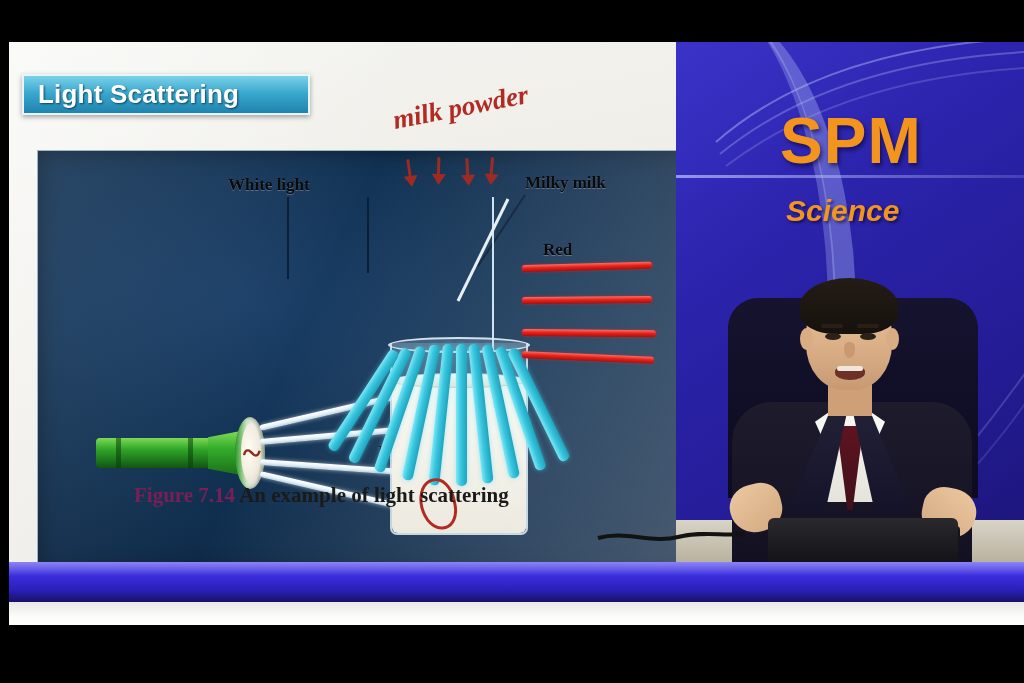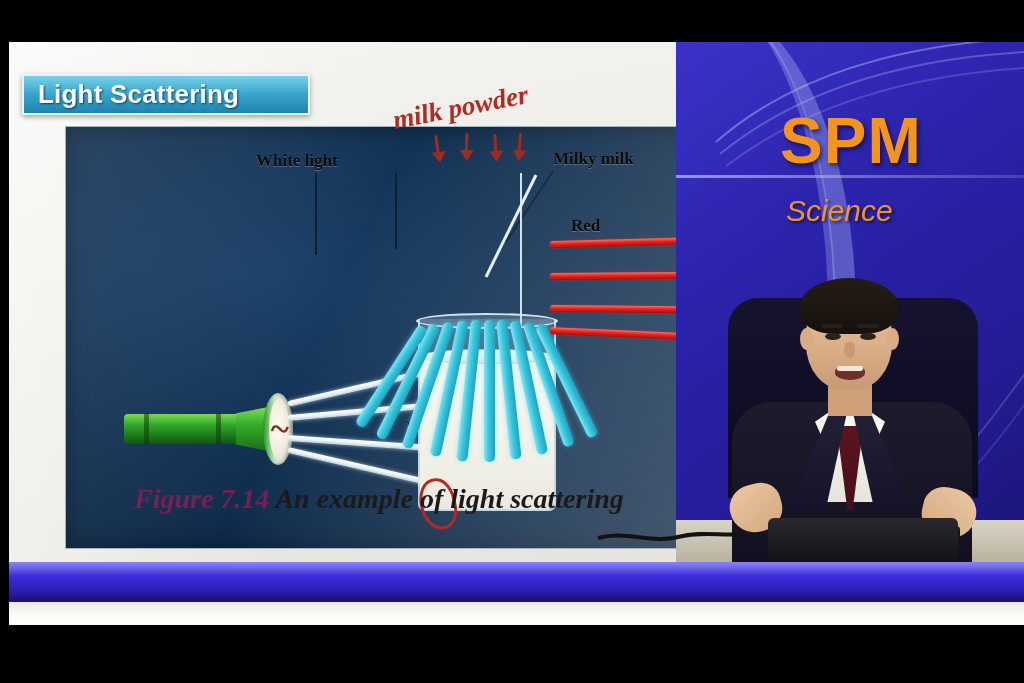--- a/index.html
+++ b/index.html
@@ -37,26 +37,25 @@
   }
   .title-banner span {
     color:#ffffff; font-size:26px; font-weight:bold; letter-spacing:.2px;
     padding-left:14px;
     text-shadow: 1px 1px 2px rgba(0,40,60,.75);
     white-space:nowrap;
   }
 
   
   .figbox {
-    position:absolute; left:37px; top:126px; width:678px; height:423px;
+    position:absolute; left:37px; top:150px; width:678px; height:423px;
     background: radial-gradient(ellipse at 30% 35%, #1b3f68 0%, #113152 45%, #0b2340 100%);
     border:1px solid #9fb6c6;
     box-shadow: inset 0 0 22px rgba(0,0,0,.45);
     overflow:hidden;
-    margin-left:28px;
   }
   .figbox-grain {
     position:absolute; inset:0;
     background: linear-gradient(115deg, rgba(255,255,255,.10) 0%, rgba(255,255,255,0) 40%,
                                         rgba(255,255,255,.14) 72%, rgba(255,255,255,.26) 100%);
   }
 
   
   .figlabel {
     position:absolute; font-family:"Liberation Serif", serif; font-weight:bold;
@@ -161,22 +160,22 @@
   }
 
   
   .eye-outer {
     position:absolute; left:637px; top:287px; width:34px; height:40px;
   }
 
   
   .caption {
     position:absolute; left:134px; top:483px;
-    font-family:"Liberation Serif", serif; font-style:italic; font-weight:bold;
-    font-size:28px; color:#1a1a1a; white-space:nowrap;
+    font-family:"Liberation Serif", serif; font-weight:bold;
+    font-size:21px; color:#1a1a1a; white-space:nowrap;
   }
   .caption .fig { color:#7a1f55; }
 
   
   .spm-panel {
     position:absolute; left:676px; top:42px; width:348px; height:520px;
     background: linear-gradient(145deg,#3b33c9 0%,#2b23ab 35%,#241c96 70%,#1b1578 100%);
     overflow:hidden;
   }
   .spm-curve {
@@ -199,21 +198,21 @@
     position:absolute; left:0; top:133px; width:348px; height:3px;
     background: linear-gradient(90deg, rgba(190,198,250,.7) 0%, rgba(150,160,235,.25) 100%);
   }
   .spm-title {
     position:absolute; left:104px; top:62px;
     font-size:64px; font-weight:bold; color:#f3941f; letter-spacing:1px;
     text-shadow: 2px 3px 4px rgba(0,0,40,.55);
   }
   .spm-sub {
     position:absolute; left:110px; top:152px;
-    font-size:30px; font-weight:normal; font-style:italic; color:#f3941f;
+    font-size:30px; font-weight:bold; font-style:italic; color:#f3941f;
     text-shadow: 2px 2px 3px rgba(0,0,40,.55);
   }
 
   
   .presenter { position:absolute; left:676px; top:250px; width:348px; height:312px; overflow:hidden; }
   .pres-chair {
     position:absolute; left:52px; top:48px; width:250px; height:200px;
     background: linear-gradient(180deg,#15132e 0%,#0d0b20 100%);
     border-radius:30px 30px 0 0;
   }

